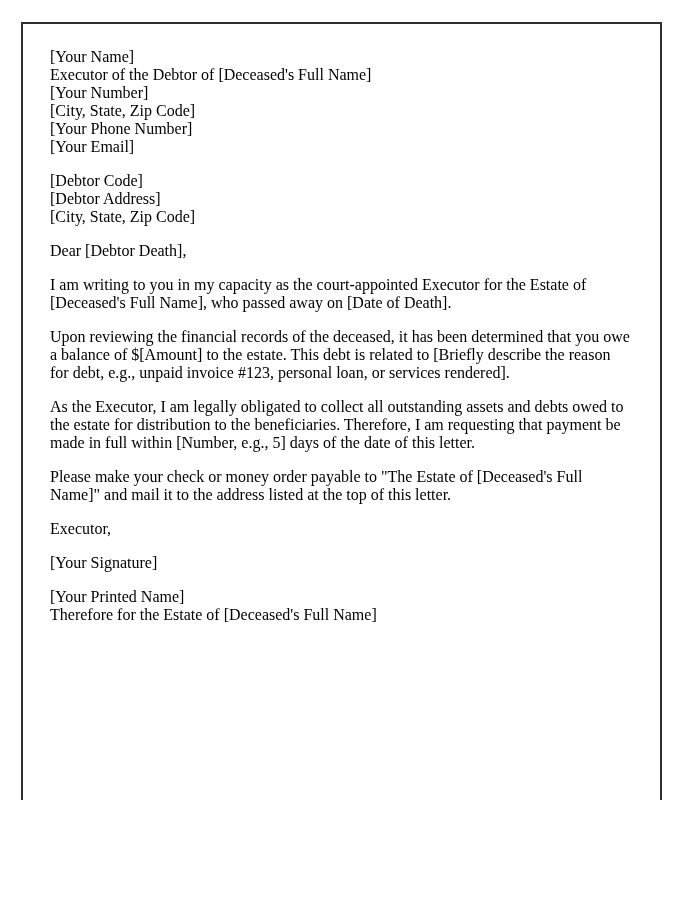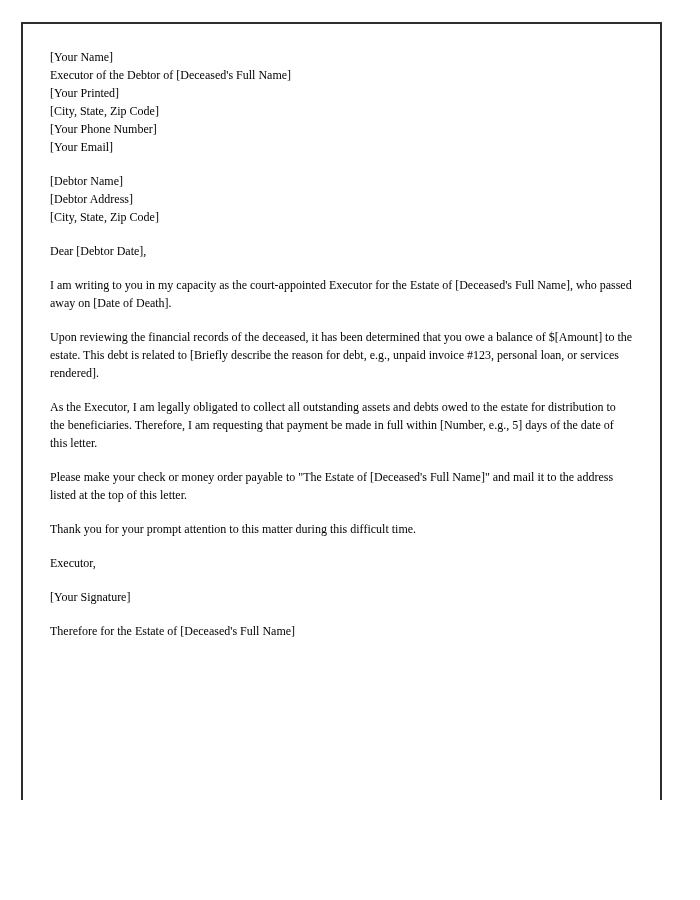--- a/index.html
+++ b/index.html
@@ -19,21 +19,21 @@
     left: 21px;
     top: 22px;
     width: 641px;
     height: 778px;
     box-sizing: border-box;
     border: 2px solid #2e2e2e;
     border-bottom: none;
     padding: 24px 27px 0 27px;
     background: #ffffff;
     overflow: hidden;
-    font-size: 12px;
+    font-size: 16px;
     line-height: 18px;
   }
   .block {
     margin: 16px 0;
   }
   .block:first-child {
     margin-top: 0;
   }
   .line {
     display: block;
@@ -43,48 +43,48 @@
   }
 </style>
 </head>
 <body>
 
 <div class="page-frame">
 
   <p class="block">
     <span class="line">[Your Name]</span>
     <span class="line">Executor of the Debtor of [Deceased's Full Name]</span>
-    <span class="line">[Your Printed]</span>
+    <span class="line">[Your Number]</span>
     <span class="line">[City, State, Zip Code]</span>
     <span class="line">[Your Phone Number]</span>
     <span class="line">[Your Email]</span>
   </p>
 
 
   <p class="block">
-    <span class="line">[Debtor Name]</span>
+    <span class="line">[Debtor Code]</span>
     <span class="line">[Debtor Address]</span>
     <span class="line">[City, State, Zip Code]</span>
   </p>
 
 
-  <p class="block">Dear [Debtor Date],</p>
+  <p class="block">Dear [Debtor Death],</p>
 
   <p class="block">I am writing to you in my capacity as the court-appointed Executor for the Estate of [Deceased's Full Name], who passed away on [Date of Death].</p>
 
   <p class="block">Upon reviewing the financial records of the deceased, it has been determined that you owe a balance of $[Amount] to the estate. This debt is related to [Briefly describe the reason for debt, e.g., unpaid invoice #123, personal loan, or services rendered].</p>
 
   <p class="block">As the Executor, I am legally obligated to collect all outstanding assets and debts owed to the estate for distribution to the beneficiaries. Therefore, I am requesting that payment be made in full within [Number, e.g., 5] days of the date of this letter.</p>
 
   <p class="block">Please make your check or money order payable to "The Estate of [Deceased's Full Name]" and mail it to the address listed at the top of this letter.</p>
 
 
-  <p class="block">Thank you for your prompt attention to this matter during this difficult time.</p>
 
   <p class="block">Executor,</p>
 
   <p class="block">[Your Signature]</p>
 
   <p class="block">
+    <span class="line">[Your Printed Name]</span>
     <span class="line">Therefore for the Estate of [Deceased's Full Name]</span>
   </p>
 
 </div>
 
 </body></html>

